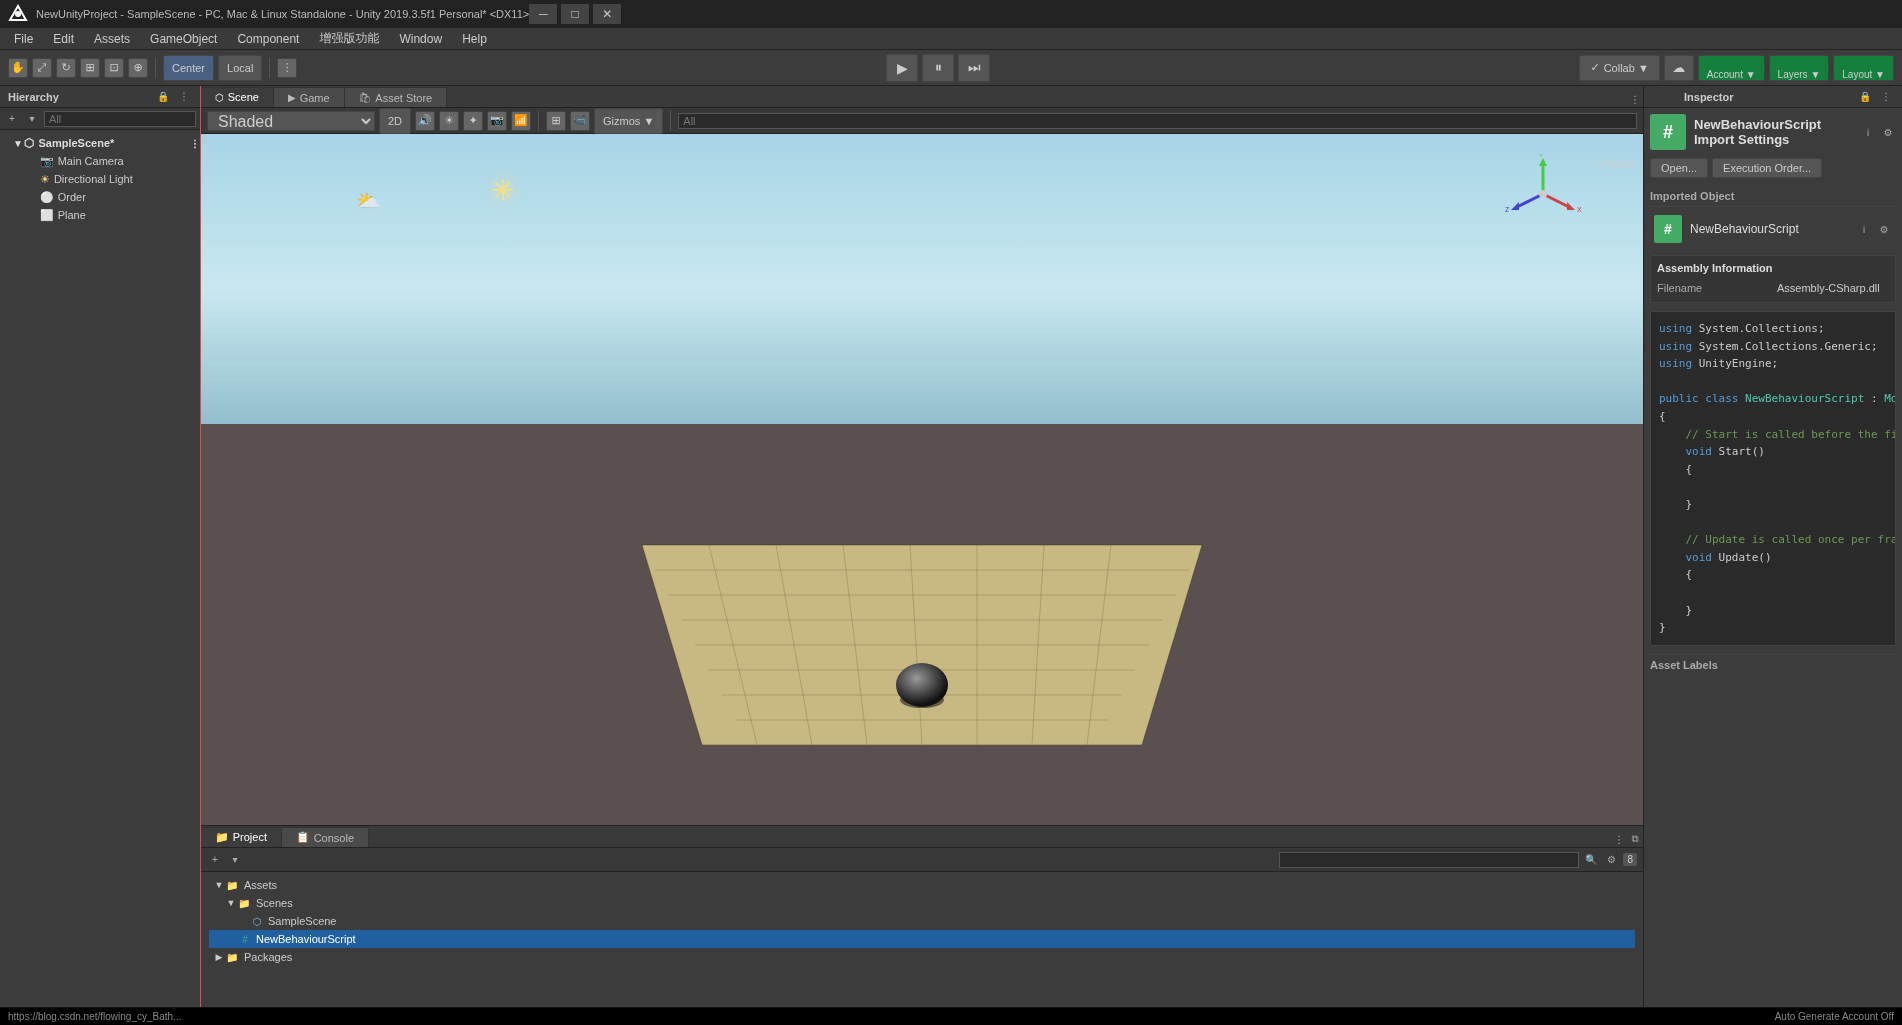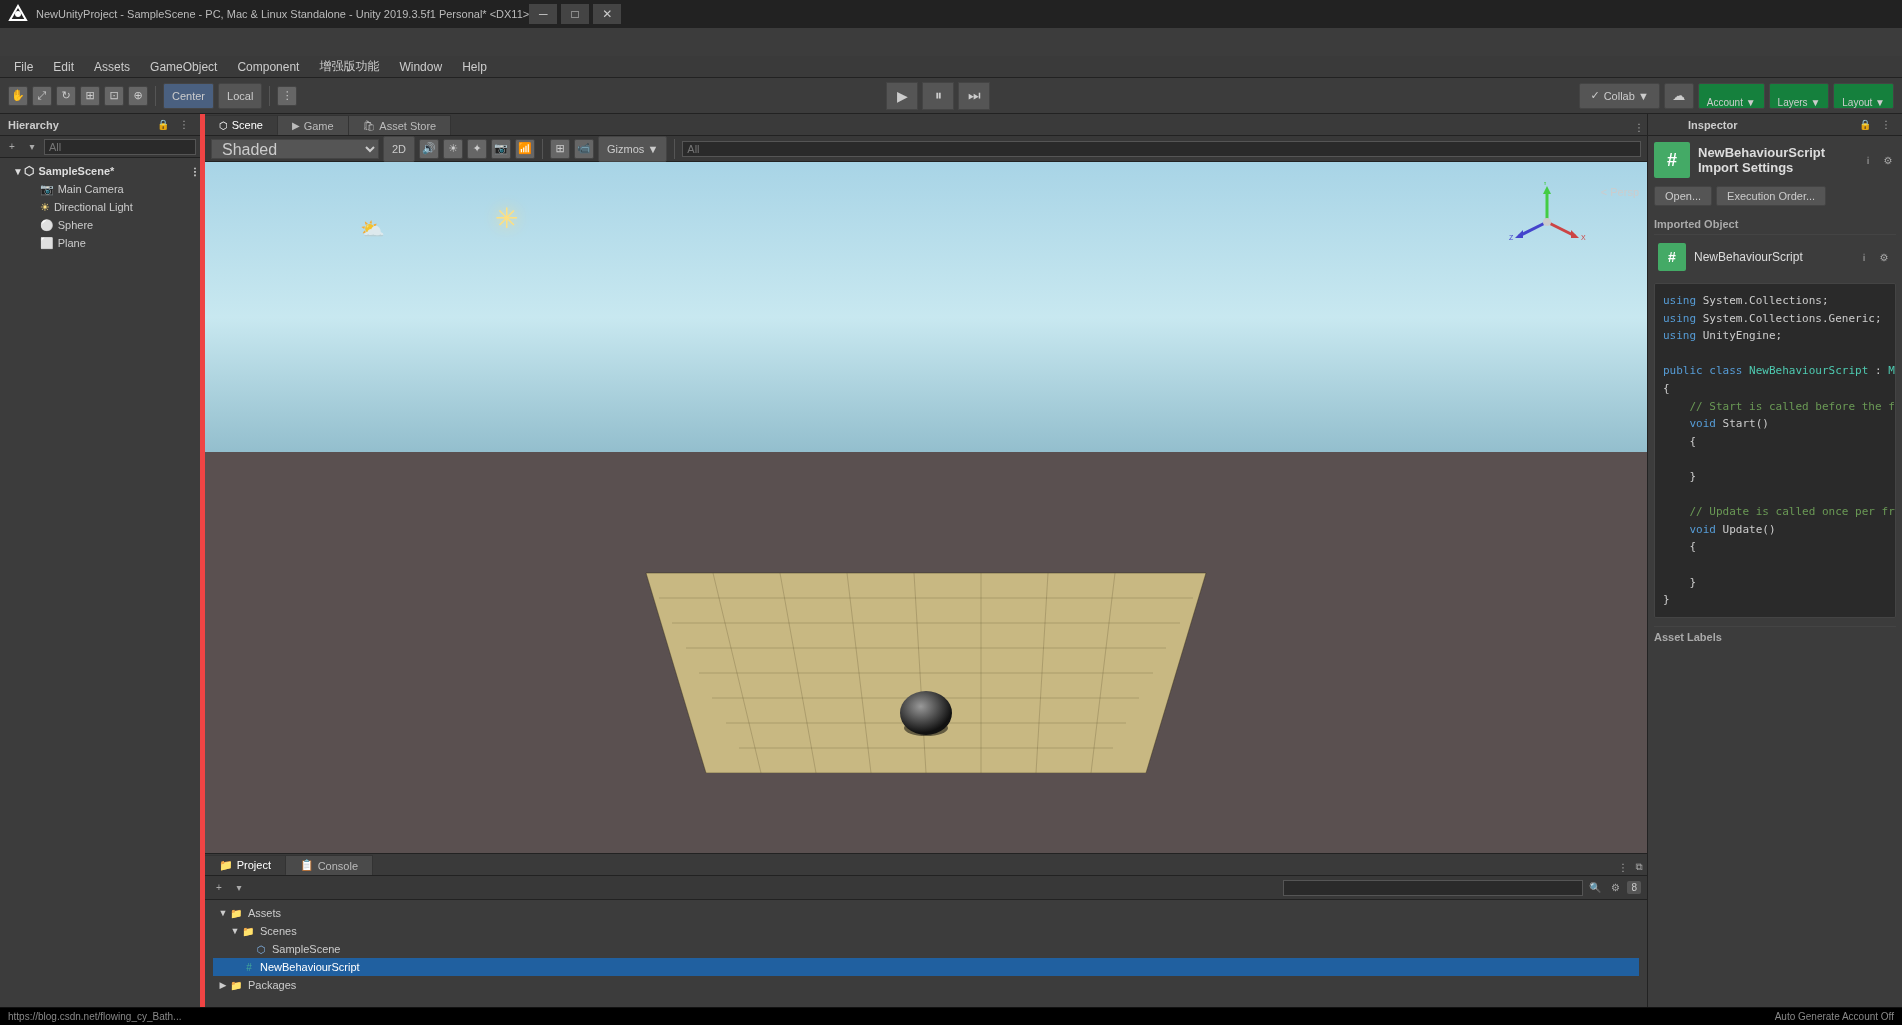--- a/index.html
+++ b/index.html
@@ -5,39 +5,39 @@
     * { margin: 0; padding: 0; box-sizing: border-box; }
     body { width: 1902px; height: 1025px; overflow: hidden; font-family: 'Segoe UI', Arial, sans-serif; font-size: 12px; background: #3c3c3c; color: #ddd; }
 
     
     #titlebar { height: 28px; background: #222; display: flex; align-items: center; padding: 0 8px; color: #ccc; font-size: 12px; }
     #titlebar .logo { width: 20px; height: 20px; margin-right: 8px; }
     #titlebar .win-controls { display: flex; gap: 4px; }
     #titlebar .win-btn { width: 28px; height: 20px; background: #444; border: none; color: #ccc; cursor: pointer; font-size: 12px; display: flex; align-items: center; justify-content: center; }
 
     
-    #menubar { height: 22px; background: #3a3a3a; display: flex; align-items: center; padding: 0 4px; border-bottom: 1px solid #222; margin-top: 28px; }
+    #menubar { height: 22px; background: #3a3a3a; display: flex; align-items: center; padding: 0 4px; border-bottom: 1px solid #222; }
     #menubar .menu-item { padding: 2px 10px; cursor: pointer; color: #ccc; font-size: 12px; }
 
     
     #toolbar { height: 36px; background: #3c3c3c; display: flex; align-items: center; padding: 0 8px; gap: 4px; border-bottom: 1px solid #222; }
     .tool-btn { height: 26px; padding: 0 8px; background: #555; border: 1px solid #444; color: #ccc; cursor: pointer; font-size: 11px; display: flex; align-items: center; gap: 3px; border-radius: 2px; }
     .tool-btn.active { background: #4a6080; }
     .tool-icon { width: 20px; height: 20px; background: #666; border: 1px solid #444; display: flex; align-items: center; justify-content: center; cursor: pointer; font-size: 11px; border-radius: 2px; color: #ccc; }
     .spacer { flex: 1; }
     .play-btn { width: 32px; height: 28px; background: #555; border: 1px solid #444; color: #ccc; display: flex; align-items: center; justify-content: center; cursor: pointer; font-size: 14px; }
     .collab-btn { height: 26px; padding: 0 10px; background: #555; border: 1px solid #444; color: #ccc; cursor: pointer; font-size: 11px; border-radius: 2px; display: flex; align-items: center; gap: 4px; }
     .cloud-btn { width: 30px; height: 26px; background: #555; border: 1px solid #444; color: #ccc; display: flex; align-items: center; justify-content: center; cursor: pointer; font-size: 13px; border-radius: 2px; }
     .dropdown-btn { height: 26px; padding: 0 8px; background: #15803d; border: 1px solid #444; color: #ccc; cursor: pointer; font-size: 10px; border-radius: 2px; display: flex; align-items: flex-end; gap: 4px; }
 
     
     #main { display: flex; height: calc(1025px - 86px); }
 
     
-    #hierarchy { width: 340px; background: #3c3c3c; border-right: 5px solid #ef4444; display: flex; flex-direction: column; }
+    #hierarchy { width: 340px; background: #3c3c3c; border-right: 1px solid #ef4444; display: flex; flex-direction: column; }
     .panel-header { height: 22px; background: #3a3a3a; border-bottom: 1px solid #222; display: flex; align-items: center; padding: 0 8px; font-size: 11px; color: #ccc; }
     .panel-header .panel-title { font-weight: bold; margin-right: 8px; }
     .panel-header .panel-icons { margin-left: auto; display: flex; gap: 4px; }
     .panel-toolbar { height: 22px; background: #383838; border-bottom: 1px solid #222; display: flex; align-items: center; padding: 0 4px; gap: 4px; }
     .search-input { flex: 1; height: 16px; background: #2a2a2a; border: 1px solid #555; color: #ccc; font-size: 11px; padding: 0 4px; }
     .hierarchy-content { flex: 1; overflow-y: auto; padding: 4px 0; }
     .h-item { height: 18px; display: flex; align-items: center; padding-left: 8px; cursor: pointer; font-size: 11px; color: #ccc; }
     .h-item .indent { display: inline-block; }
     .h-item .arrow { display: inline-block; width: 12px; text-align: center; font-size: 10px; }
     .h-scene { font-weight: bold; color: #ddd; }
@@ -255,21 +255,21 @@
         <span class="indent" style="width:20px;"></span>
         <span class="arrow"> </span>
         <span style="font-size:11px; margin-right:4px; color:#ffe080;">☀</span>
         <span>Directional Light</span>
       </div>
 
       <div class="h-item">
         <span class="indent" style="width:20px;"></span>
         <span class="arrow"> </span>
         <span style="font-size:11px; margin-right:4px; color:#aaa;">⚪</span>
-        <span>Sphere</span>
+        <span>Order</span>
       </div>
 
       <div class="h-item">
         <span class="indent" style="width:20px;"></span>
         <span class="arrow"> </span>
         <span style="font-size:11px; margin-right:4px; color:#aaa;">⬜</span>
         <span>Plane</span>
       </div>
     </div>
   </div>
@@ -484,20 +484,27 @@
       <div class="section-header">Imported Object</div>
       <div class="imported-obj">
         <div class="imported-icon">#</div>
         <span class="imported-name">NewBehaviourScript</span>
         <div class="imported-icons">
           <span class="icon-btn">ℹ</span>
           <span class="icon-btn">⚙</span>
         </div>
       </div>
 
+      <div class="assembly-info">
+        <div class="assembly-title">Assembly Information</div>
+        <div class="assembly-row">
+          <span class="assembly-key">Filename</span>
+          <span class="assembly-val">Assembly-CSharp.dll</span>
+        </div>
+      </div>
 
       <div class="code-block"><span class="code-kw">using</span> System.Collections;
 <span class="code-kw">using</span> System.Collections.Generic;
 <span class="code-kw">using</span> UnityEngine;
 
 <span class="code-kw">public class</span> <span class="code-type">NewBehaviourScript</span> : <span class="code-type">MonoBehaviour</span>
 {
     <span class="code-comment">// Start is called before the first frame update</span>
     <span class="code-kw">void</span> Start()
     {

